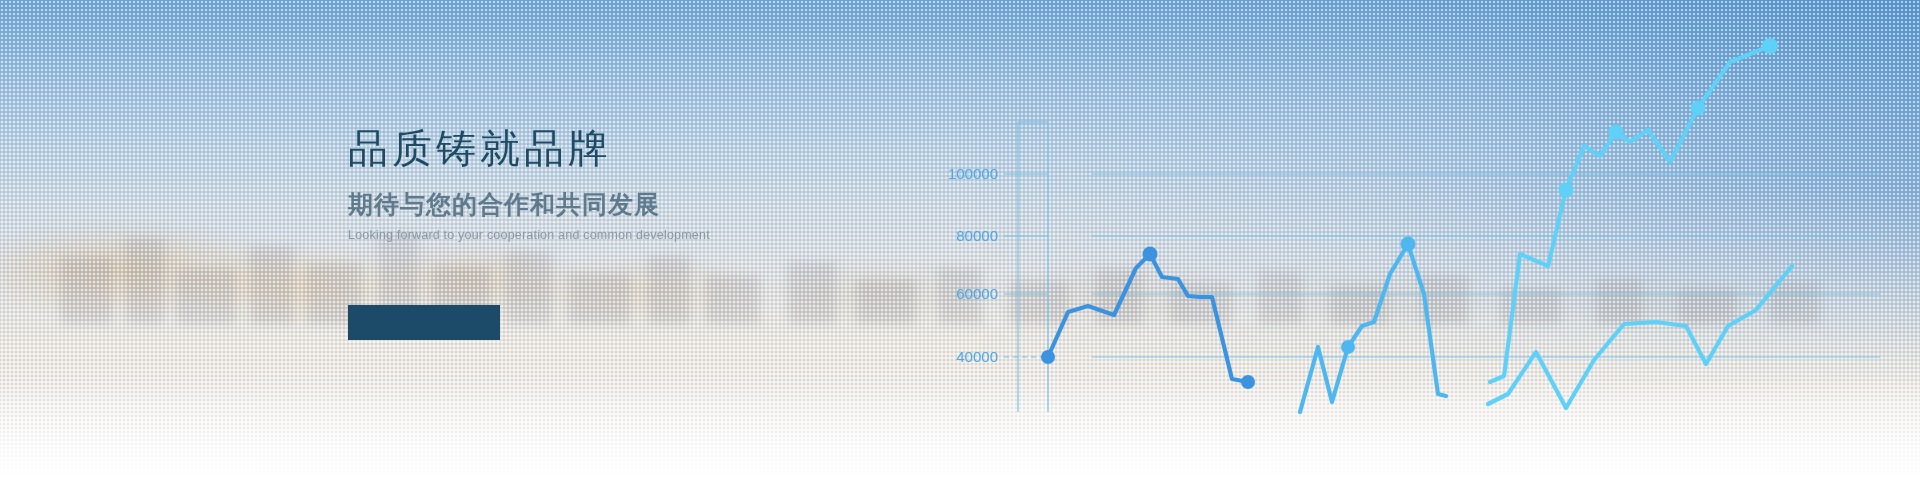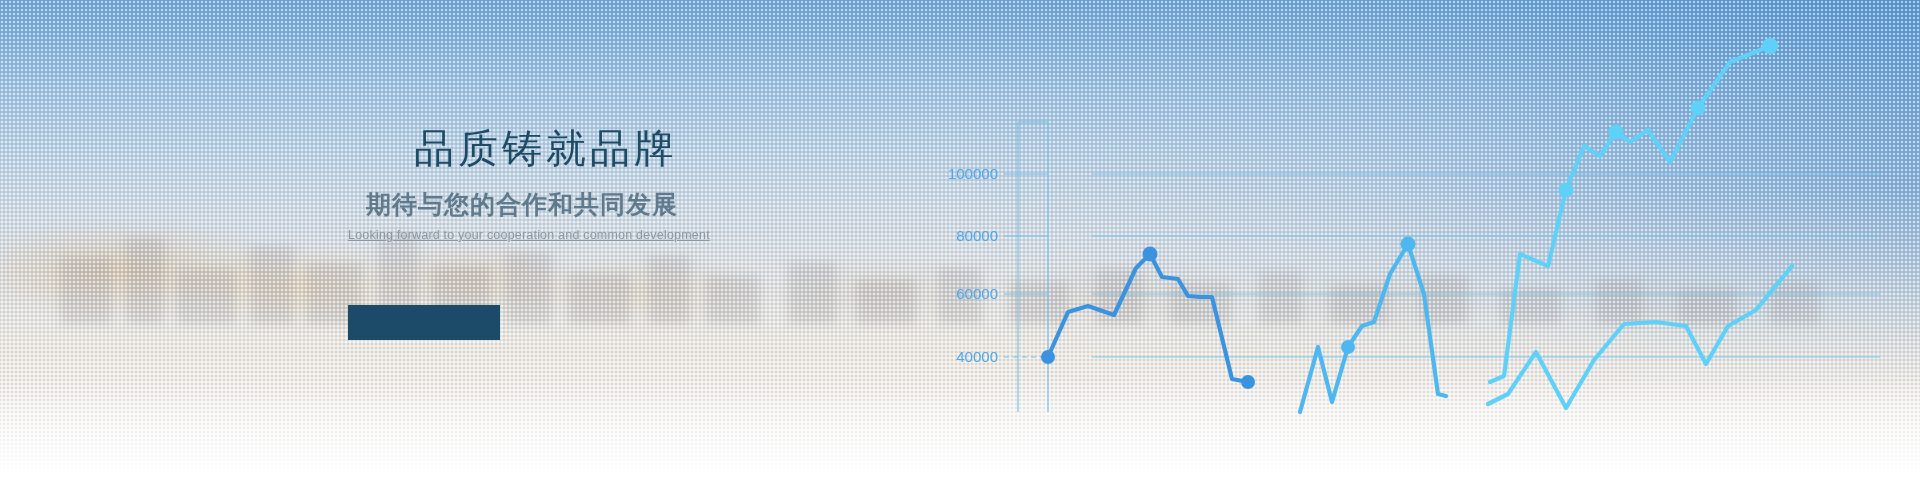--- a/index.html
+++ b/index.html
@@ -92,21 +92,20 @@
     position:absolute; left:0; right:0; bottom:0; height:120px;
     background:linear-gradient(to bottom, rgba(255,255,255,0), #ffffff 82%);
   }
 
   
   .copy{
     position:absolute;
     left:348px;
     top:126px;
     width:330px;
-    text-align:right;
     z-index:6;
   }
   .headline{
     font-size:40px;
     line-height:1.12;
     letter-spacing:4px;
     color:#1d4b66;
     font-weight:400;
     white-space:nowrap;
   }
@@ -119,21 +118,20 @@
     font-weight:700;
     white-space:nowrap;
   }
   .subhead-en{
     margin-top:9px;
     font-size:12.5px;
     letter-spacing:.2px;
     color:#8a98a4;
     font-weight:400;
     white-space:nowrap;
-    text-decoration:underline;
   }
   .cta{
     position:absolute;
     left:348px;
     top:305px;
     width:152px;
     height:35px;
     background:#1c4a69;
     border:0;
     cursor:pointer;

